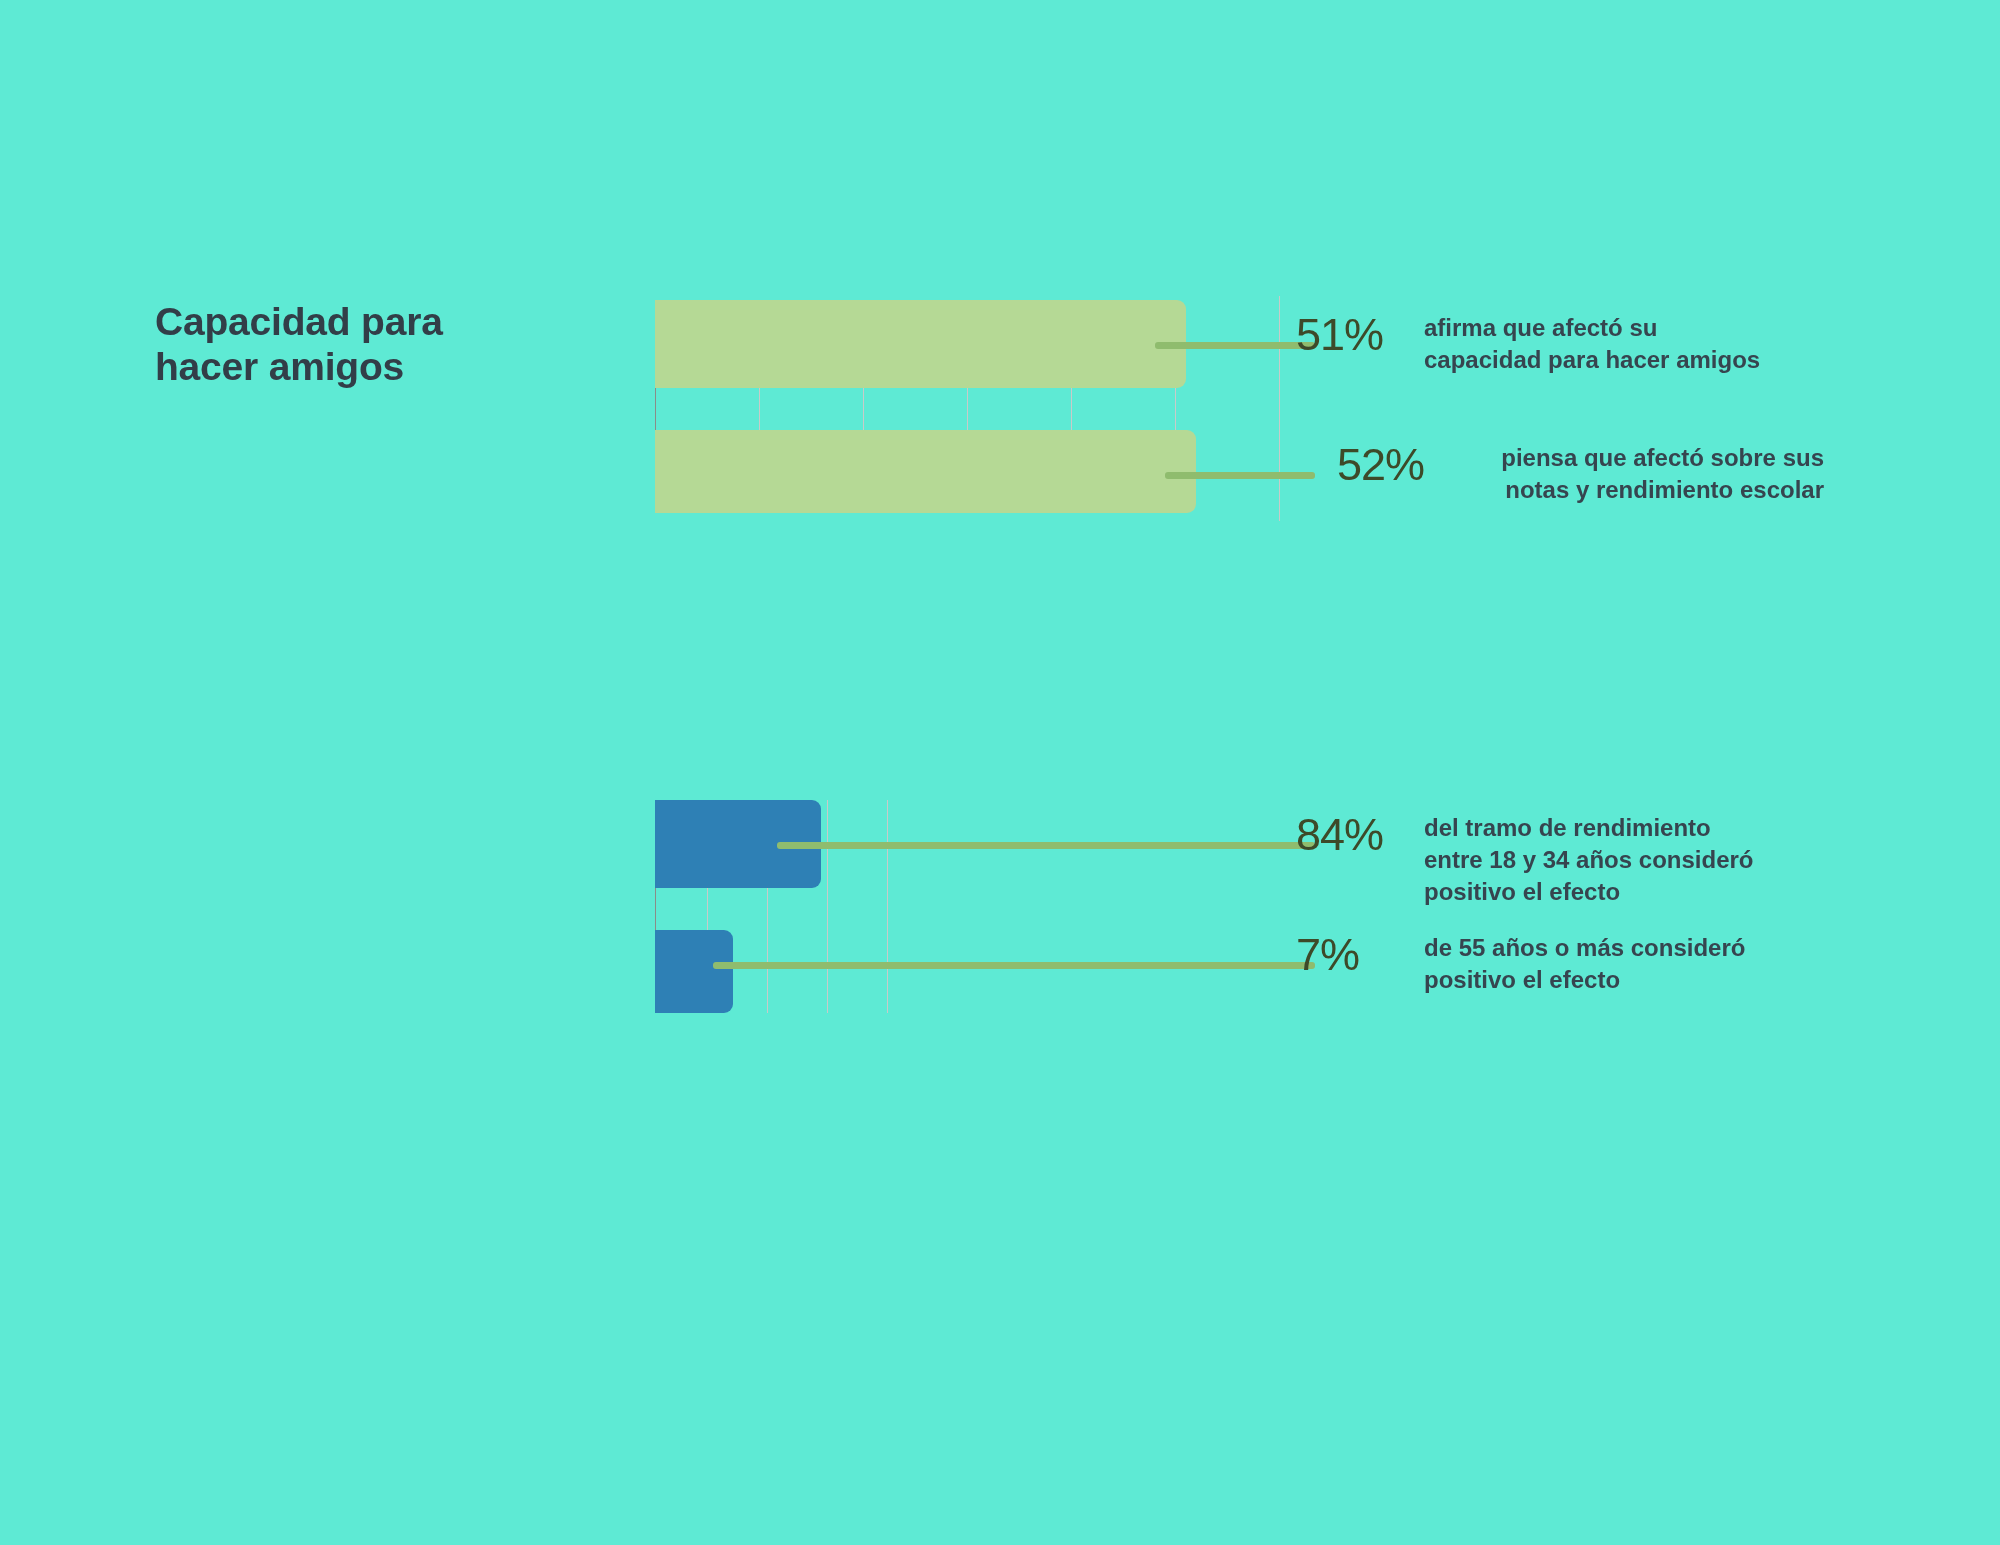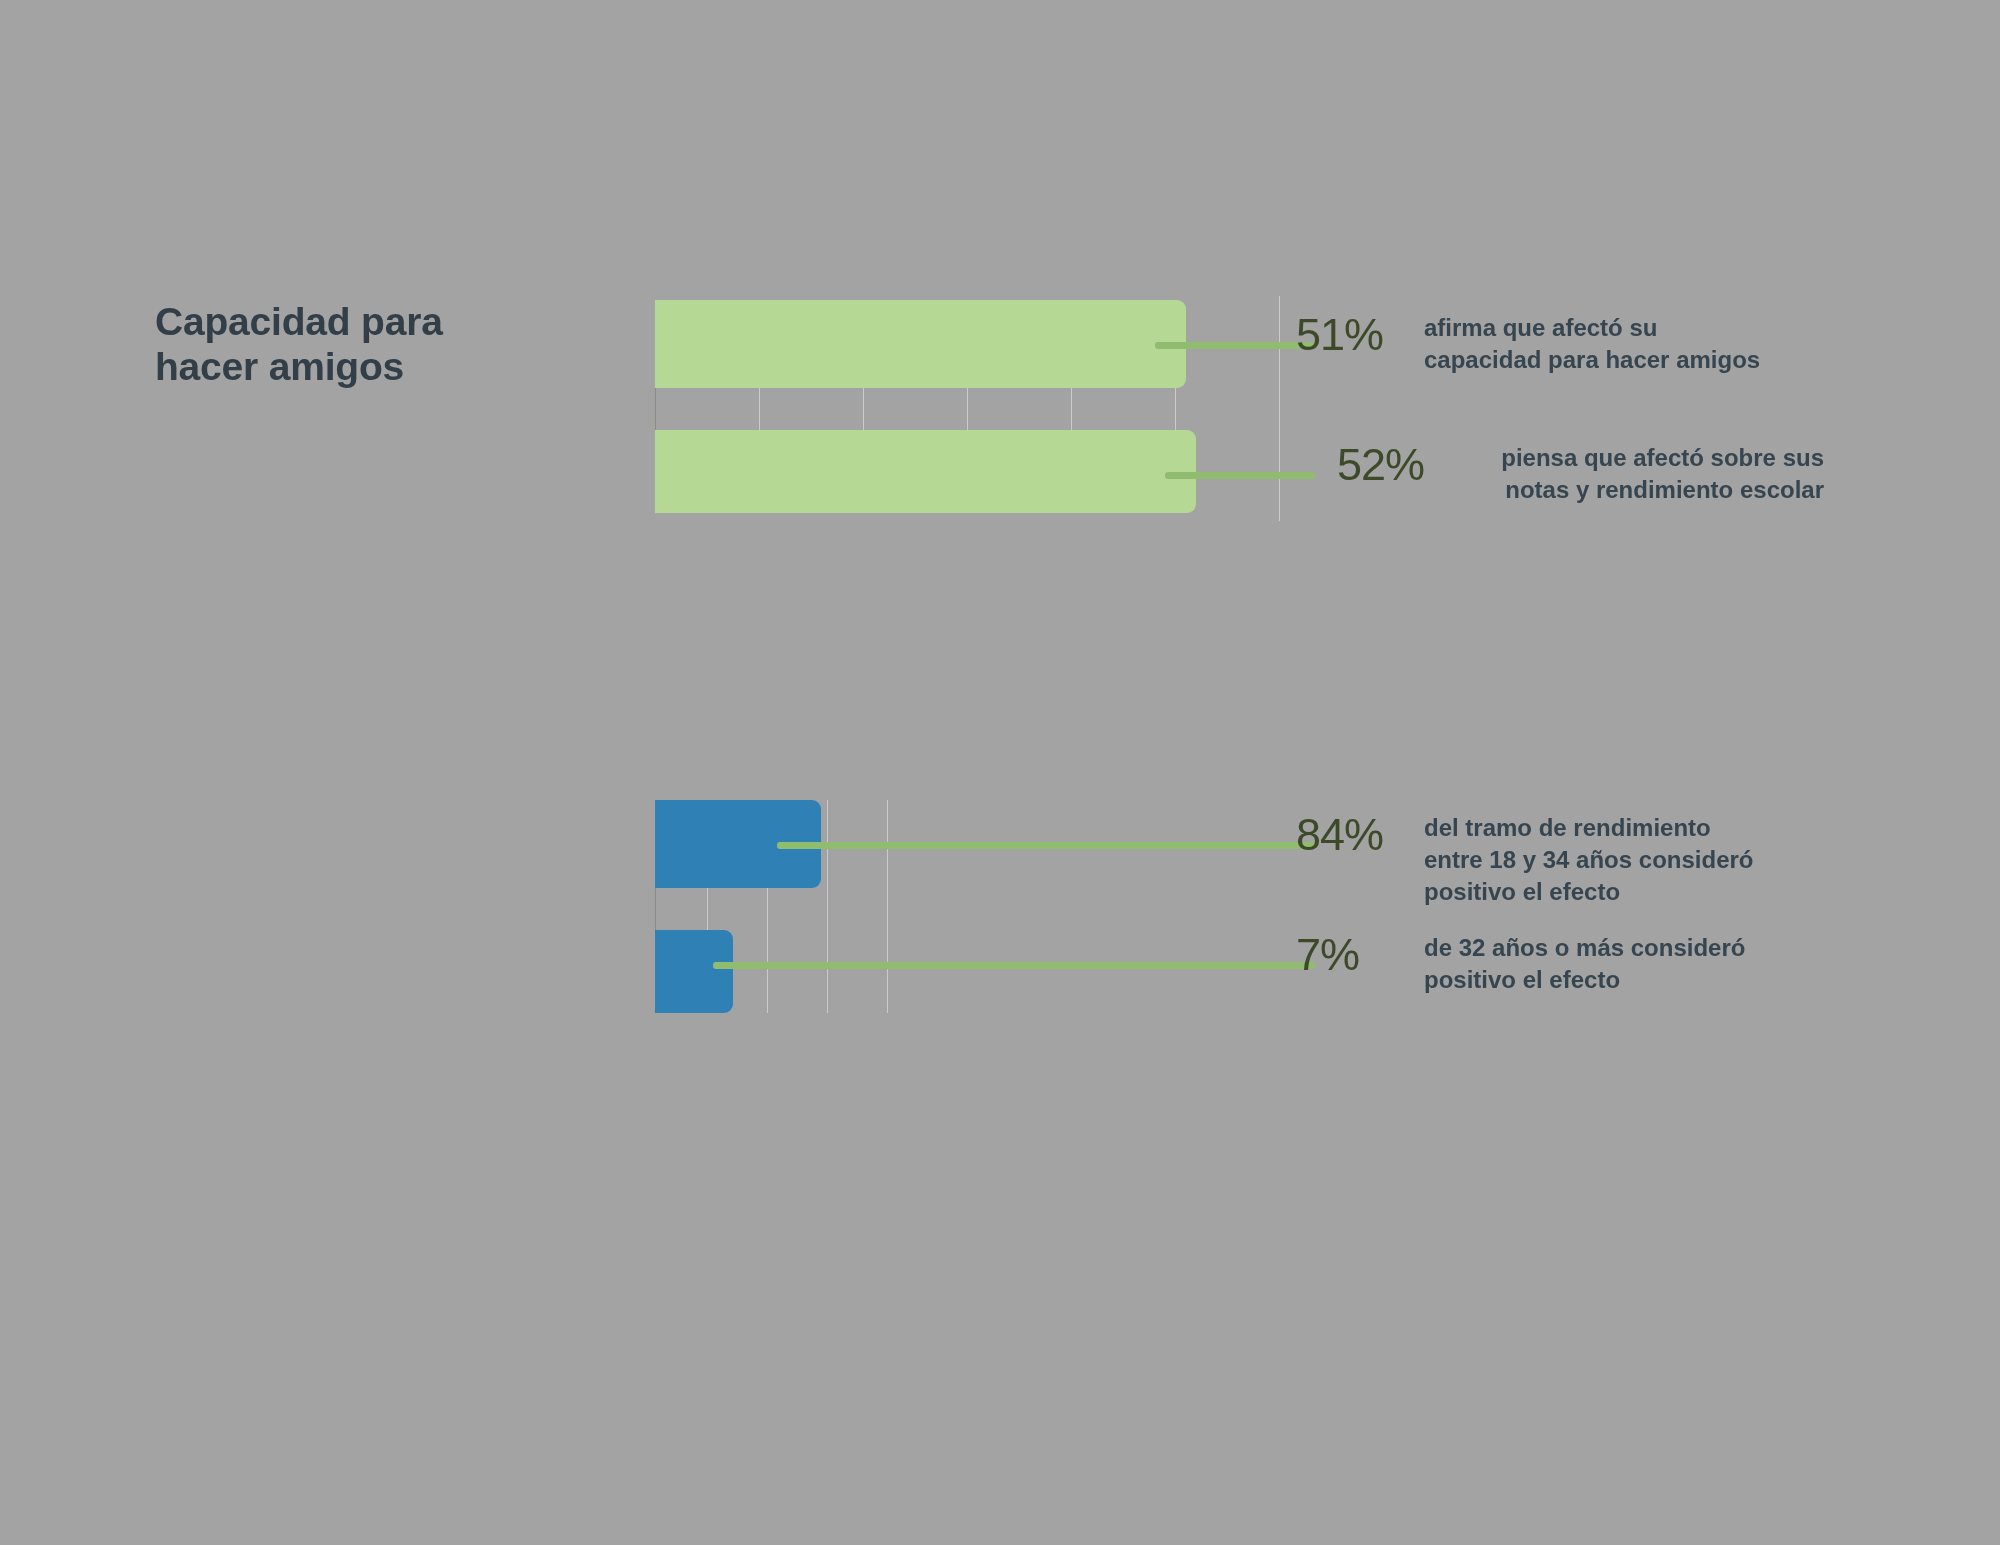--- a/index.html
+++ b/index.html
@@ -11,21 +11,21 @@
     width: 2000px;
     height: 1545px;
     font-family: "Liberation Sans", sans-serif;
     position: relative;
     overflow: hidden;
   }
 
   .infographic {
     position: absolute;
     inset: 0;
-    background: #a3a3a3;
+    background: #5eead4;
   }
 
   
   .section {
     position: absolute;
     left: 0;
     width: 2000px;
   }
   #section-friends { top: 260px; height: 300px; }
   #section-school  { top: 760px; height: 300px; }
@@ -199,20 +199,20 @@
       <div class="callout-text">
         <span>del tramo de rendimiento</span><br>
         <span>entre 18 y 34 años consideró</span><br>
         <span>positivo el efecto</span>
       </div>
     </div>
 
     <div class="callout" style="left:1296px; top:172px;">
       <div class="callout-pct">7%</div>
       <div class="callout-text">
-        <span>de 32 años o más consideró</span><br>
+        <span>de 55 años o más consideró</span><br>
         <span>positivo el efecto</span>
       </div>
     </div>
 
   </div>
 
 </div>
 
 </body></html>

